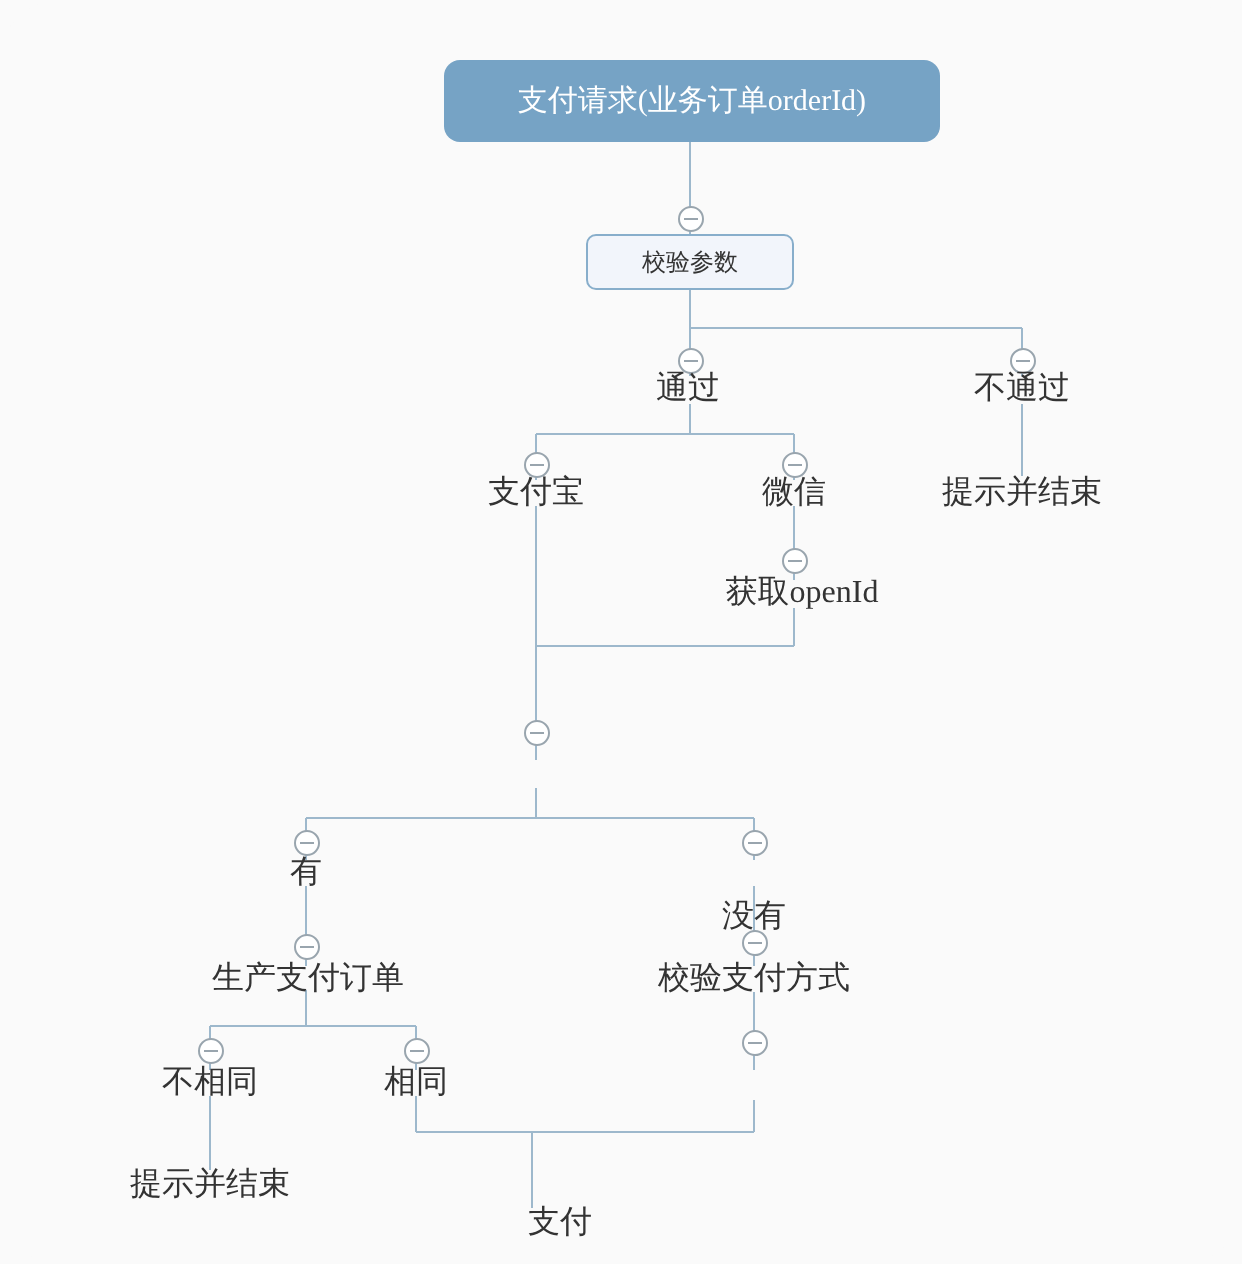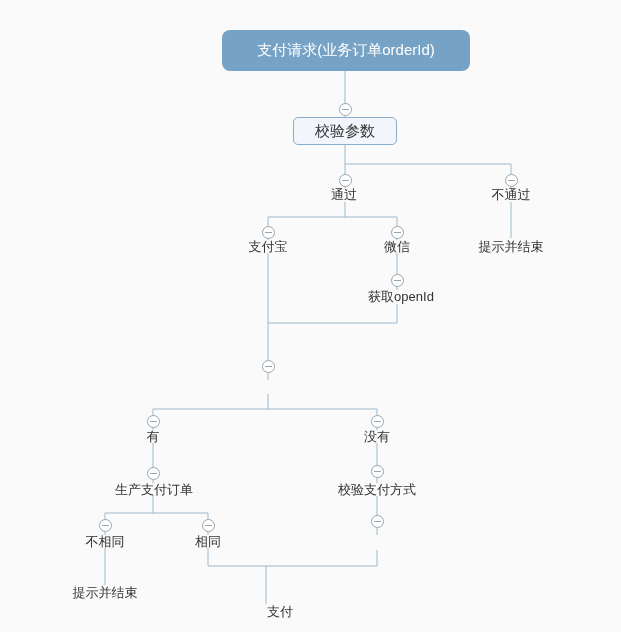--- a/index.html
+++ b/index.html
@@ -1,21 +1,21 @@
 <!DOCTYPE html>
 <html><head>
 <meta charset="utf-8">
 <style>
   html, body { margin: 0; padding: 0; background: #fafafa; }
   .canvas {
     position: relative;
     width: 621px;
     height: 632px;
     background: #fafafa;
-    font-family: Liberation Sans, sans-serif;
+    font-family: Liberation Serif, serif;
     overflow: hidden;
     border-radius: 30px;
   }
   .connectors {
     position: absolute;
     left: 0; top: 0;
     width: 621px; height: 632px;
   }
   .root-node {
     position: absolute;
@@ -30,28 +30,28 @@
   }
   .boxed-node {
     position: absolute;
     left: 293px; top: 117px;
     width: 104px; height: 28px;
     box-sizing: border-box;
     background: #f2f5fb;
     border: 1px solid #88aecb;
     border-radius: 5px;
     display: flex; align-items: center; justify-content: center;
-    font-size: 15px;
+    font-size: 12px;
     color: #333333;
     white-space: nowrap;
   }
   .label-node {
     position: absolute;
     transform: translateX(-50%);
-    font-size: 13px;
+    font-size: 16px;
     line-height: 14px;
     color: #333333;
     white-space: nowrap;
   }
   .collapse {
     position: absolute;
     width: 13px; height: 13px;
     box-sizing: border-box;
     border: 1px solid #99a5ae;
     border-radius: 50%;
@@ -93,21 +93,21 @@
   <span class="collapse" style="left:201.5px;top:518.5px"></span>
   <span class="collapse" style="left:370.5px;top:514.5px"></span>
 
   <div class="label-node" style="left:344px;top:188px">通过</div>
   <div class="label-node" style="left:511px;top:188px">不通过</div>
   <div class="label-node" style="left:268px;top:240px">支付宝</div>
   <div class="label-node" style="left:397px;top:240px">微信</div>
   <div class="label-node" style="left:511px;top:240px">提示并结束</div>
   <div class="label-node" style="left:401px;top:290px">获取openId</div>
   <div class="label-node" style="left:153px;top:430px">有</div>
-  <div class="label-node" style="left:377px;top:430px">没有</div>
+  <div class="label-node" style="left:377px;top:452px">没有</div>
   <div class="label-node" style="left:154px;top:483px">生产支付订单</div>
   <div class="label-node" style="left:377px;top:483px">校验支付方式</div>
   <div class="label-node" style="left:105px;top:535px">不相同</div>
   <div class="label-node" style="left:208px;top:535px">相同</div>
   <div class="label-node" style="left:105px;top:586px">提示并结束</div>
   <div class="label-node" style="left:280px;top:605px">支付</div>
 
 </div>
 
 </body></html>

